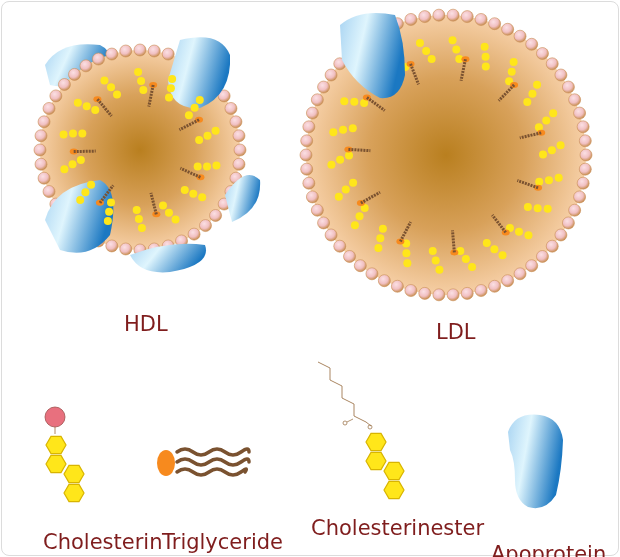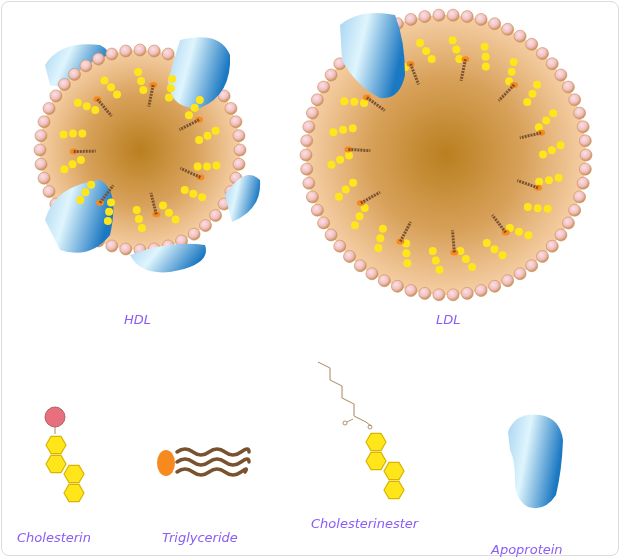--- a/index.html
+++ b/index.html
@@ -1,18 +1,18 @@
 <!DOCTYPE html>
 <html><head>
 <meta charset="utf-8">
 <style>
   html,body{margin:0;padding:0;background:#fff;}
   body{width:620px;height:557px;position:relative;overflow:hidden;font-family:"DejaVu Sans","Liberation Sans",sans-serif;}
   .frame{position:absolute;left:1px;top:1px;width:616px;height:553px;border:1px solid #dcdcdc;border-radius:8px;background:#fff;}
-  .lbl{position:absolute;font-size:13px;color:#8b5cf6;white-space:nowrap;font-style:italic;}
+  .lbl{position:absolute;font-size:21px;color:#7f1d1d;white-space:nowrap;}
   svg{position:absolute;left:0;top:0;}
 </style>
 </head>
 <body>
 
 <div class="frame"></div>
 
 <svg width="620" height="557" viewBox="0 0 620 557">
   <defs>
     <radialGradient id="coreG" cx="50%" cy="50%" r="50%">
@@ -334,17 +334,17 @@
     <use href="#hex" x="382" y="459" width="24" height="24"></use>
     <use href="#hex" x="382" y="478" width="24" height="24"></use>
   </g>
 
   <g>
     <path d="M508 432 Q515 412 540 415 Q560 418 563 440 Q562 470 556 495 Q545 512 528 507 Q515 500 515 480 Q515 460 510 450 Z" fill="url(#apoG)"></path>
   </g>
 </svg>
 
 <div class="lbl" style="left:124px;top:312px;">HDL</div>
-<div class="lbl" style="left:436px;top:312px;">LDL</div>
-<div class="lbl" style="left:17px;top:530px;">Cholesterin</div>
+<div class="lbl" style="left:436px;top:320px;">LDL</div>
+<div class="lbl" style="left:43px;top:530px;">Cholesterin</div>
 <div class="lbl" style="left:162px;top:530px;">Triglyceride</div>
 <div class="lbl" style="left:311px;top:516px;">Cholesterinester</div>
 <div class="lbl" style="left:491px;top:542px;">Apoprotein</div>
 
 </body></html>

